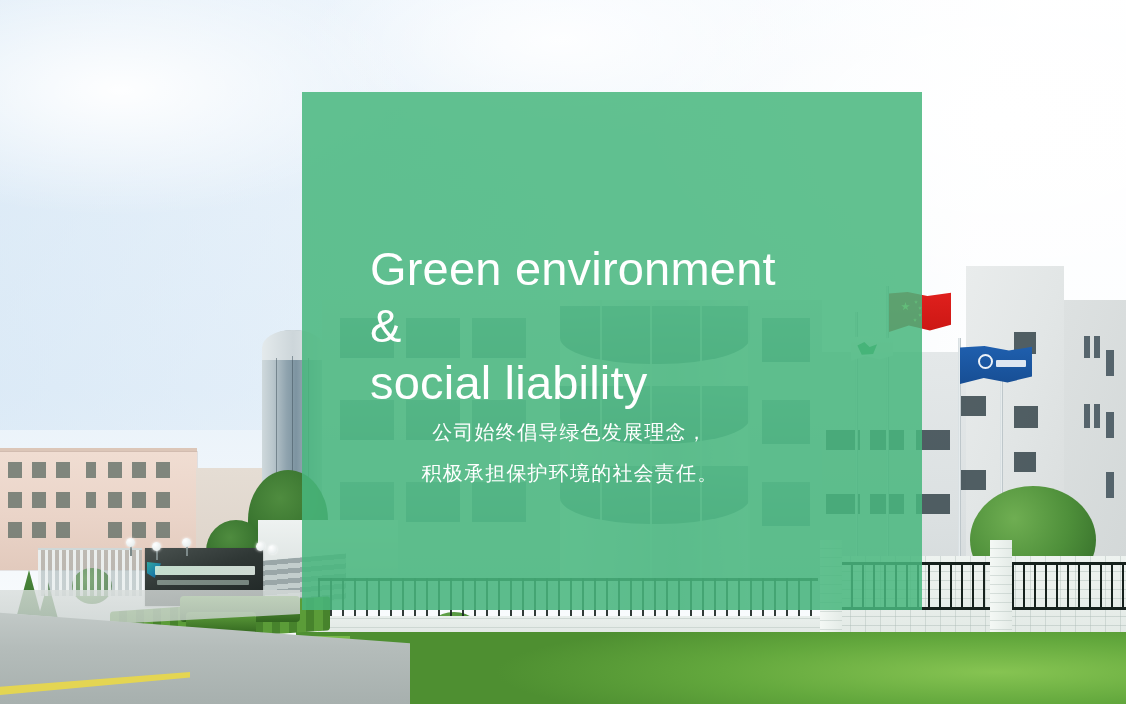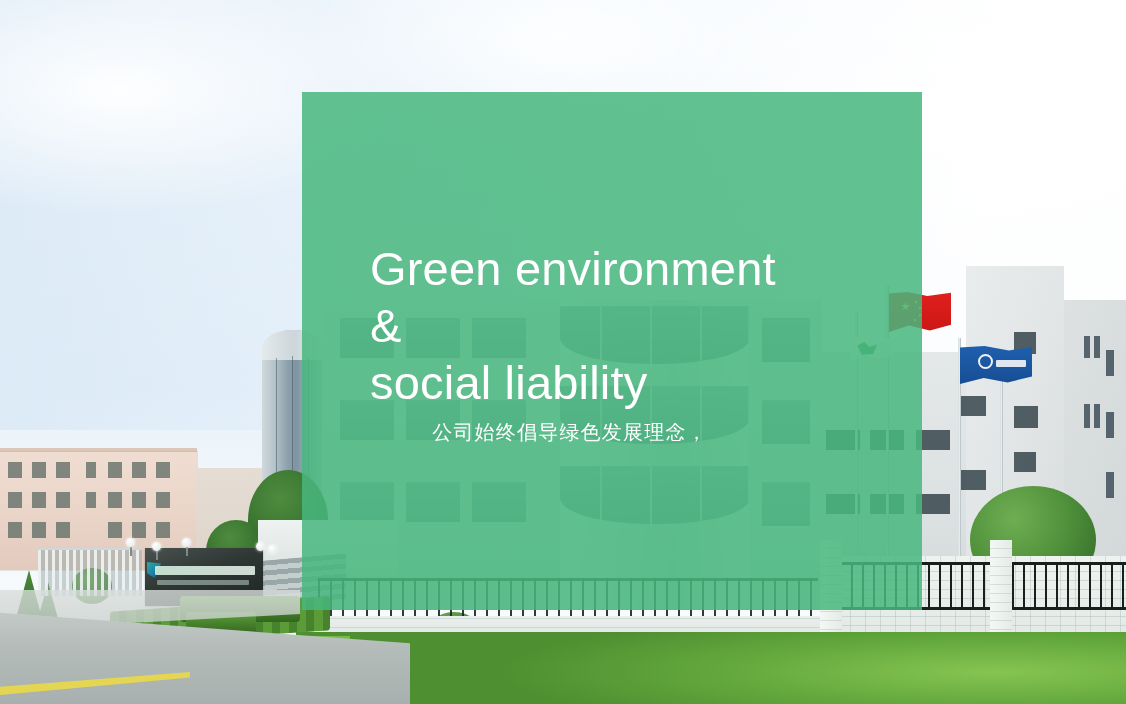--- a/index.html
+++ b/index.html
@@ -490,16 +490,17 @@
     <div class="road"></div>
     <div class="road-line"></div>
   </div>
 
   <div id="overlay">
     <h1 class="heading">Green environment &amp;
 social liability</h1>
 
     <div class="subtext">
       <div>公司始终倡导绿色发展理念，</div>
+      <div>积极承担保护环境的社会责任。</div>
     </div>
   </div>
 
 </div>
 
 </body></html>

